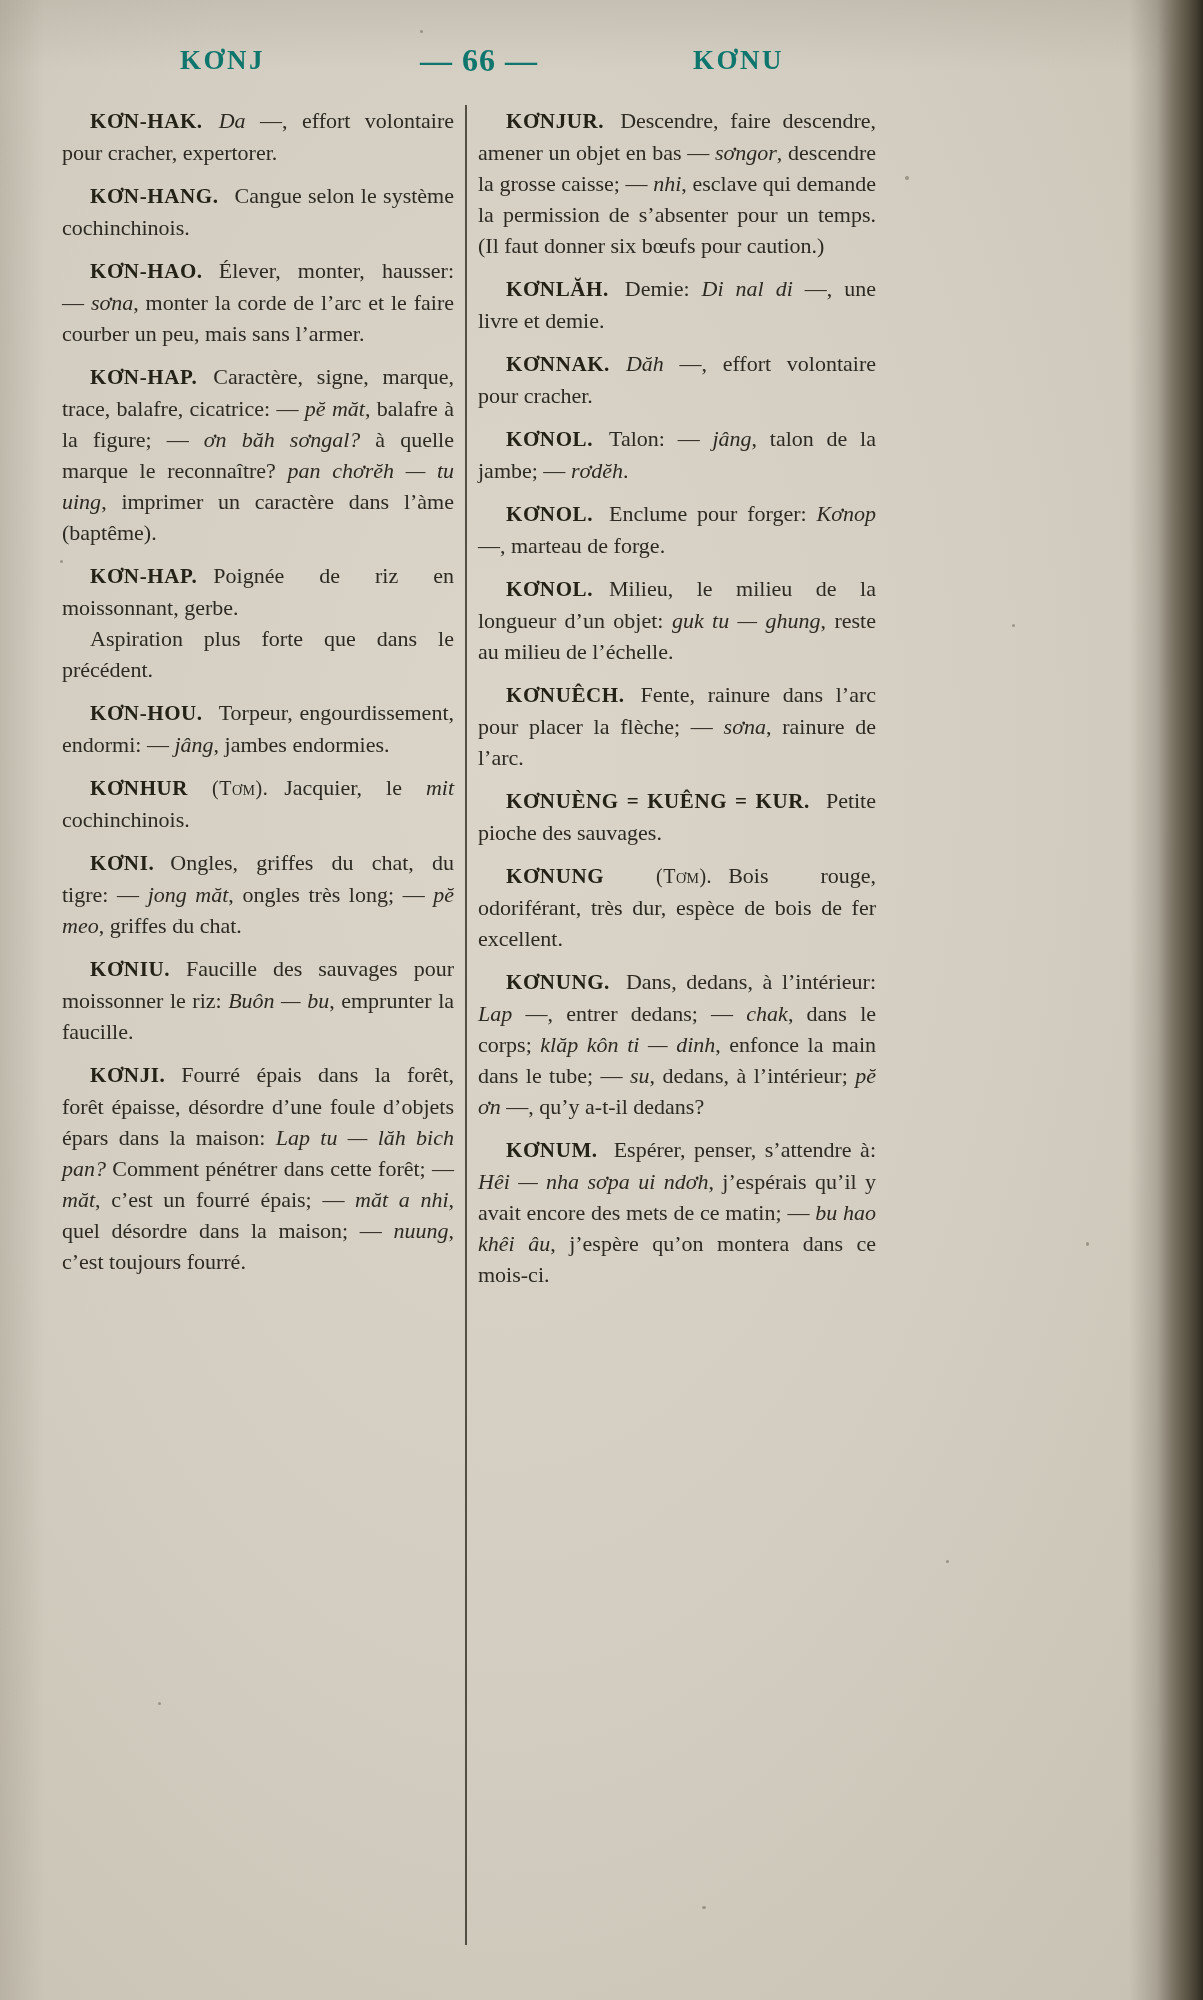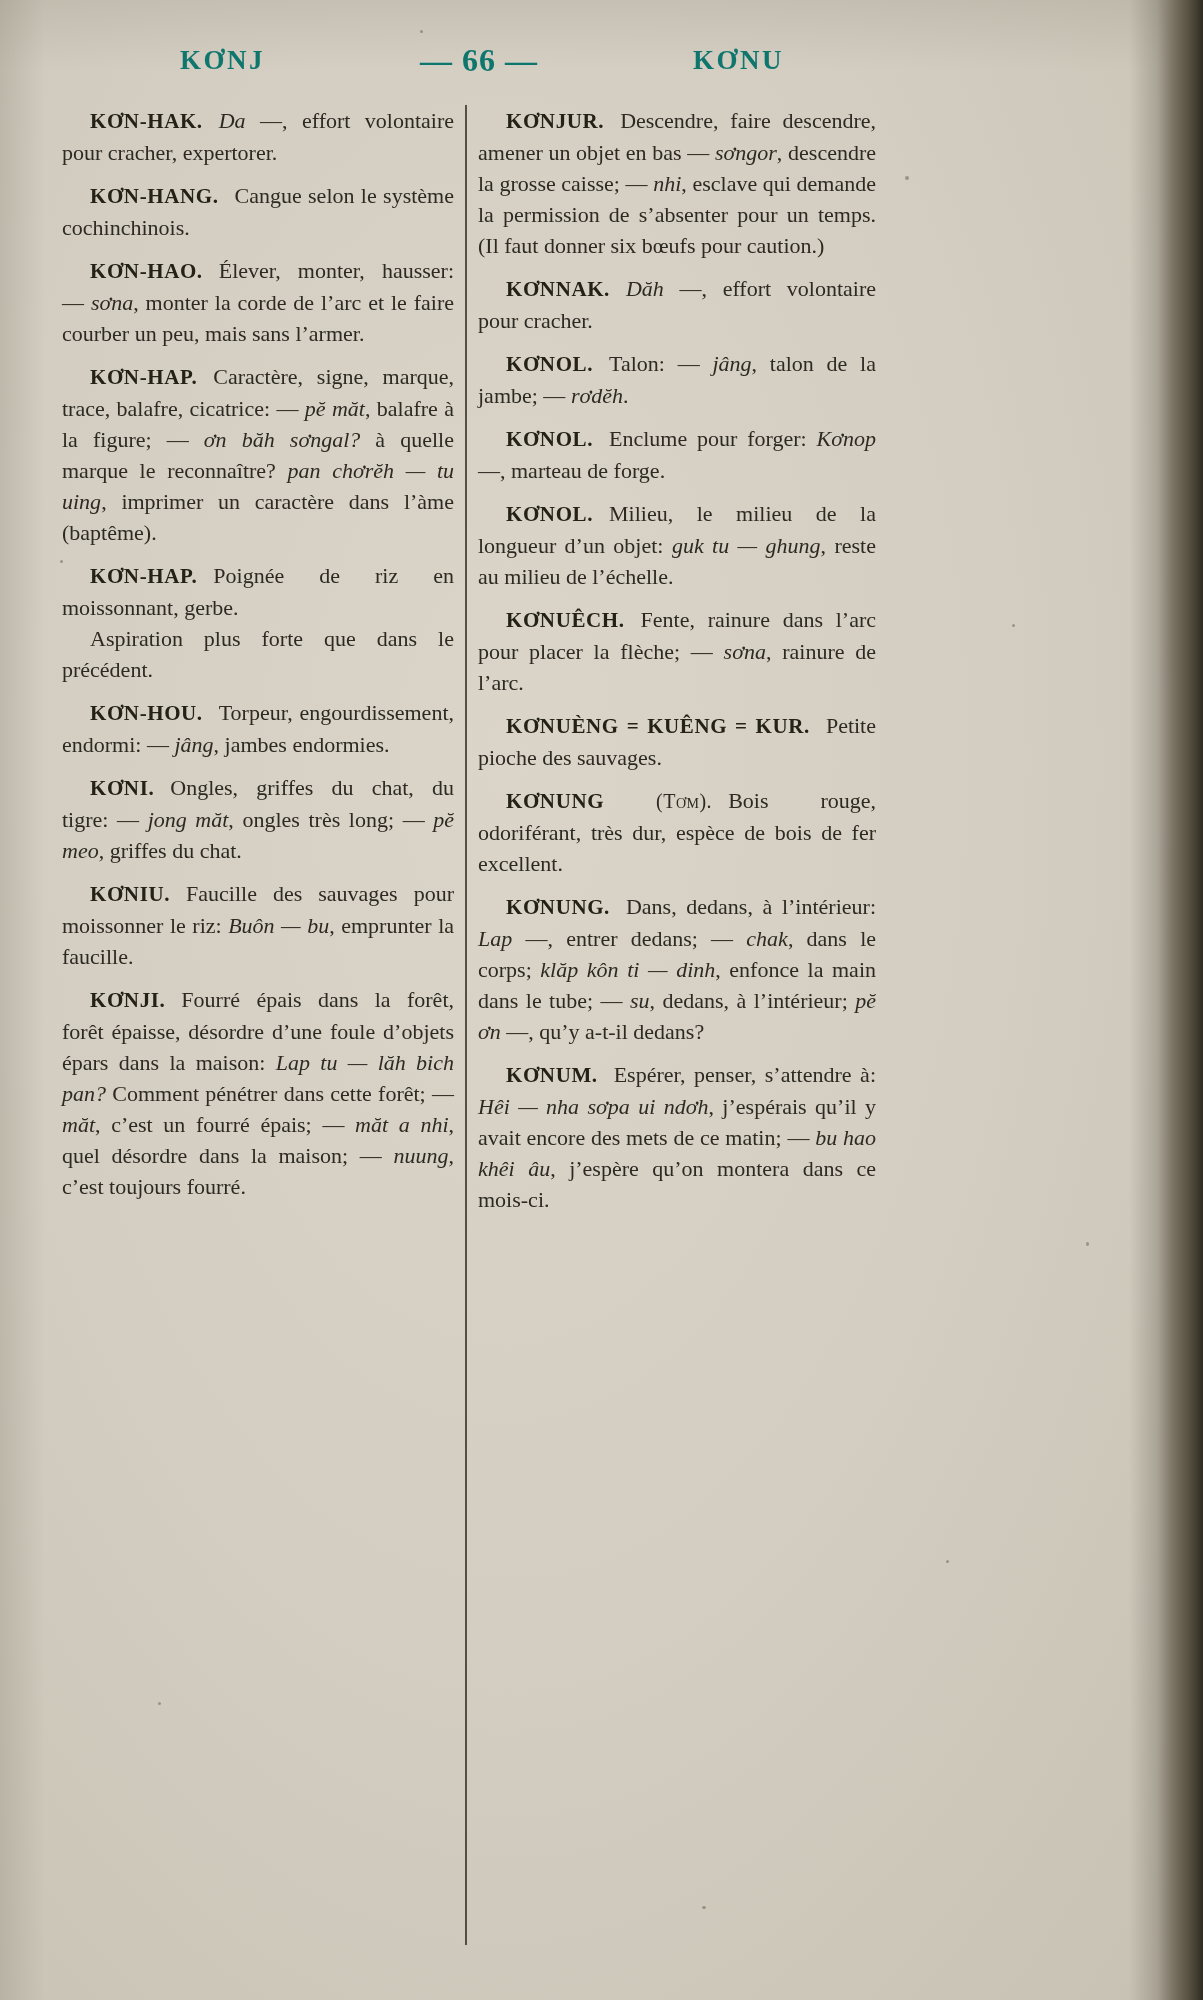--- a/index.html
+++ b/index.html
@@ -66,27 +66,29 @@
   </div>
   <div class="columns">
     <div class="col" id="col-left">
         <p class="para first"><span class="head">KƠN-HAK.</span><span class="gap"></span><span class="it">Da</span><span> —, effort volontaire pour cracher, expertorer.</span></p>
         <p class="para first"><span class="head">KƠN-HANG.</span><span class="gap"></span><span>Cangue selon le système cochinchinois.</span></p>
         <p class="para first"><span class="head">KƠN-HAO.</span><span class="gap"></span><span>Élever, monter, hausser: — </span><span class="it">sơna</span><span>, monter la corde de l’arc et le faire courber un peu, mais sans l’armer.</span></p>
         <p class="para first"><span class="head">KƠN-HAP.</span><span class="gap"></span><span>Caractère, signe, marque, trace, balafre, cicatrice: — </span><span class="it">pĕ măt</span><span>, balafre à la figure; — </span><span class="it">ơn băh sơngal?</span><span> à quelle marque le reconnaître? </span><span class="it">pan chơrĕh — tu uing</span><span>, imprimer un caractère dans l’àme (baptême).</span></p>
         <p class="para first"><span class="head">KƠN-HAP.</span><span class="gap"></span><span>Poignée de riz en moissonnant, gerbe.</span></p>
         <p class="para cont"><span>Aspiration plus forte que dans le précédent.</span></p>
         <p class="para first"><span class="head">KƠN-HOU.</span><span class="gap"></span><span>Torpeur, engourdissement, endormi: — </span><span class="it">jâng</span><span>, jambes endormies.</span></p>
+        <p class="para first"><span class="head">KƠNHUR</span><span class="qual"> (Tơm).</span><span class="gap"></span><span>Jacquier, le </span><span class="it">mit</span><span> cochinchinois.</span></p>
         <p class="para first"><span class="head">KƠNI.</span><span class="gap"></span><span>Ongles, griffes du chat, du tigre: — </span><span class="it">jong măt</span><span>, ongles très long; — </span><span class="it">pĕ meo</span><span>, griffes du chat.</span></p>
         <p class="para first"><span class="head">KƠNIU.</span><span class="gap"></span><span>Faucille des sauvages pour moissonner le riz: </span><span class="it">Buôn — bu</span><span>, emprunter la faucille.</span></p>
         <p class="para first"><span class="head">KƠNJI.</span><span class="gap"></span><span>Fourré épais dans la forêt, forêt épaisse, désordre d’une foule d’objets épars dans la maison: </span><span class="it">Lap tu — lăh bich pan?</span><span> Comment pénétrer dans cette forêt; — </span><span class="it">măt</span><span>, c’est un fourré épais; — </span><span class="it">măt a nhi</span><span>, quel désordre dans la maison; — </span><span class="it">nuung</span><span>, c’est toujours fourré.</span></p>
       </div>
     <div class="divider"></div>
     <div class="col right-col" id="col-right">
         <p class="para first"><span class="head">KƠNJUR.</span><span class="gap"></span><span>Descendre, faire descendre, amener un objet en bas — </span><span class="it">sơngor</span><span>, descendre la grosse caisse; — </span><span class="it">nhi</span><span>, esclave qui demande la permission de s’absenter pour un temps. (Il faut donner six bœufs pour caution.)</span></p>
+        <p class="para first"><span class="head">KƠNLĂH.</span><span class="gap"></span><span>Demie: </span><span class="it">Di nal di</span><span> —, une livre et demie.</span></p>
         <p class="para first"><span class="head">KƠNNAK.</span><span class="gap"></span><span class="it">Dăh</span><span> —, effort volontaire pour cracher.</span></p>
         <p class="para first"><span class="head">KƠNOL.</span><span class="gap"></span><span>Talon: — </span><span class="it">jâng</span><span>, talon de la jambe; — </span><span class="it">rơdĕh</span><span>.</span></p>
         <p class="para first"><span class="head">KƠNOL.</span><span class="gap"></span><span>Enclume pour forger: </span><span class="it">Kơnop</span><span> —, marteau de forge.</span></p>
         <p class="para first"><span class="head">KƠNOL.</span><span class="gap"></span><span>Milieu, le milieu de la longueur d’un objet: </span><span class="it">guk tu — ghung</span><span>, reste au milieu de l’échelle.</span></p>
         <p class="para first"><span class="head">KƠNUÊCH.</span><span class="gap"></span><span>Fente, rainure dans l’arc pour placer la flèche; — </span><span class="it">sơna</span><span>, rainure de l’arc.</span></p>
         <p class="para first"><span class="head">KƠNUÈNG = KUÊNG = KUR.</span><span class="gap"></span><span>Petite pioche des sauvages.</span></p>
         <p class="para first"><span class="head">KƠNUNG</span><span class="qual"> (Tơm).</span><span class="gap"></span><span>Bois rouge, odoriférant, très dur, espèce de bois de fer excellent.</span></p>
         <p class="para first"><span class="head">KƠNUNG.</span><span class="gap"></span><span>Dans, dedans, à l’intérieur: </span><span class="it">Lap</span><span> —, entrer dedans; — </span><span class="it">chak</span><span>, dans le corps; </span><span class="it">klăp kôn ti — dinh</span><span>, enfonce la main dans le tube; — </span><span class="it">su</span><span>, dedans, à l’intérieur; </span><span class="it">pĕ ơn</span><span> —, qu’y a-t-il dedans?</span></p>
         <p class="para first"><span class="head">KƠNUM.</span><span class="gap"></span><span>Espérer, penser, s’attendre à: </span><span class="it">Hêi — nha sơpa ui ndơh</span><span>, j’espérais qu’il y avait encore des mets de ce matin; — </span><span class="it">bu hao khêi âu</span><span>, j’espère qu’on montera dans ce mois-ci.</span></p>
       </div>

